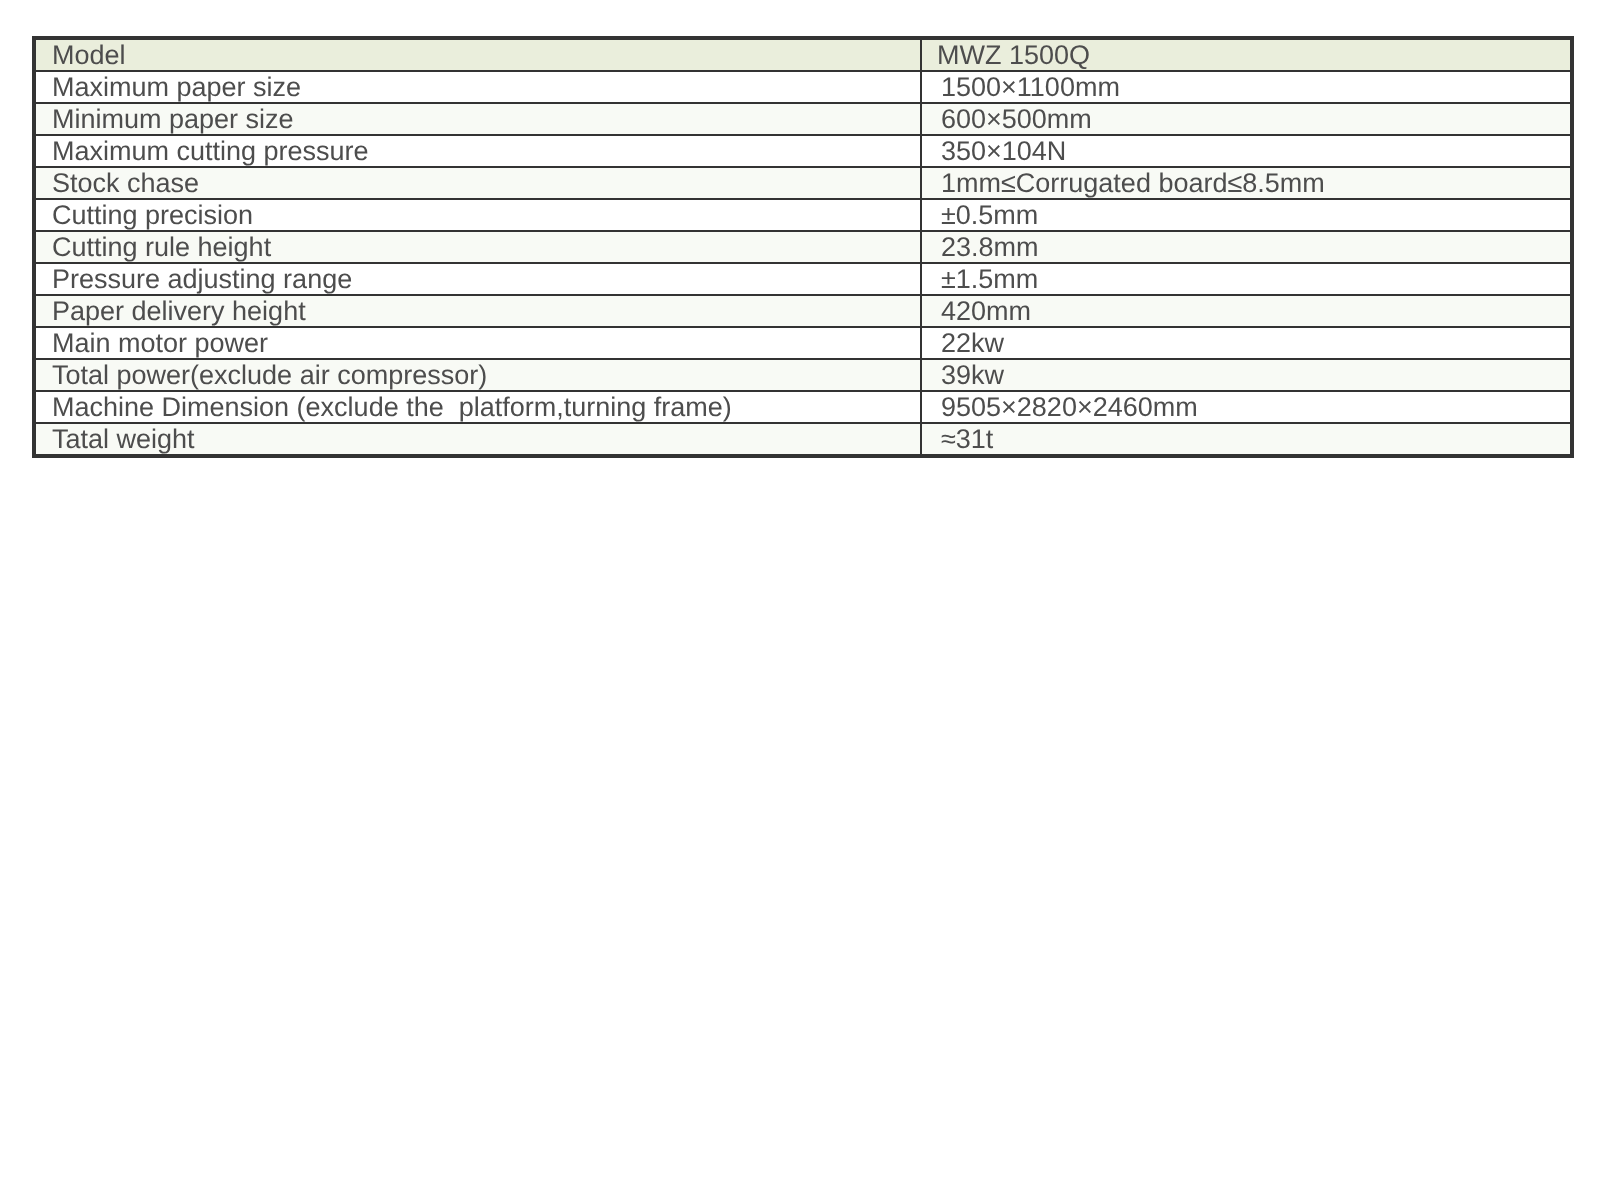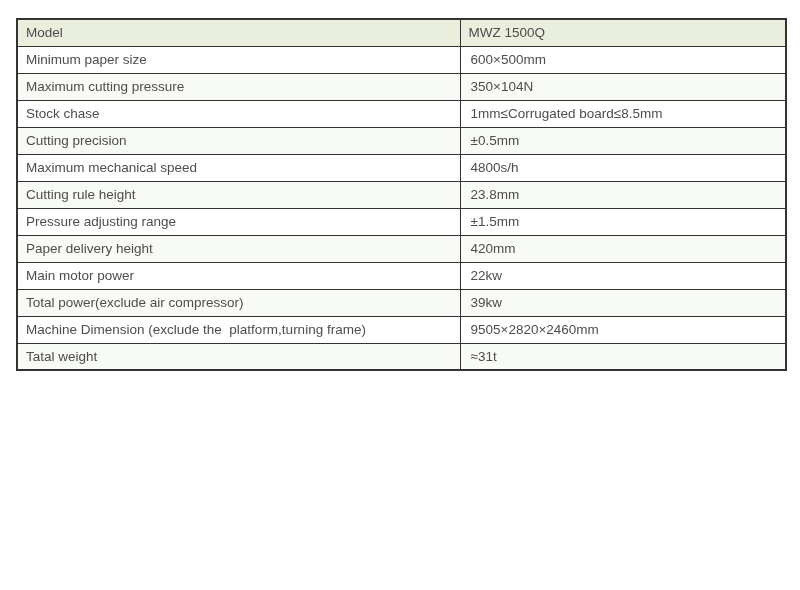--- a/index.html
+++ b/index.html
@@ -26,21 +26,21 @@
     width: 769px;
     border-collapse: collapse;
     border: 2px solid var(--border-color);
     table-layout: fixed;
   }
   .spec-table col.label-col { width: 443px; }
   .spec-table col.value-col { width: 326px; }
   .spec-table th,
   .spec-table td {
     border: 1px solid var(--border-color);
-    height: 27px;
+    height: 16px;
     padding: 0 8px;
     font-size: 13.5px;
     font-weight: normal;
     color: var(--text-color);
     text-align: left;
     vertical-align: middle;
     white-space: pre-wrap;
     overflow: hidden;
     background: #ffffff;
   }
@@ -57,38 +57,38 @@
     <col class="value-col">
   </colgroup>
   <thead>
     <tr>
       <th>Model</th>
       <th>MWZ 1500Q</th>
     </tr>
   </thead>
   <tbody>
     <tr>
+      <td class="label-cell">Maximum paper size</td>
+      <td class="value-cell">1500×1100mm</td>
+    </tr>
+    <tr>
       <td class="label-cell">Minimum paper size</td>
       <td class="value-cell">600×500mm</td>
     </tr>
     <tr>
       <td class="label-cell">Maximum cutting pressure</td>
       <td class="value-cell">350×104N</td>
     </tr>
     <tr>
       <td class="label-cell">Stock chase</td>
       <td class="value-cell">1mm≤Corrugated board≤8.5mm</td>
     </tr>
     <tr>
       <td class="label-cell">Cutting precision</td>
       <td class="value-cell">±0.5mm</td>
-    </tr>
-    <tr>
-      <td class="label-cell">Maximum mechanical speed</td>
-      <td class="value-cell">4800s/h</td>
     </tr>
     <tr>
       <td class="label-cell">Cutting rule height</td>
       <td class="value-cell">23.8mm</td>
     </tr>
     <tr>
       <td class="label-cell">Pressure adjusting range</td>
       <td class="value-cell">±1.5mm</td>
     </tr>
     <tr>

